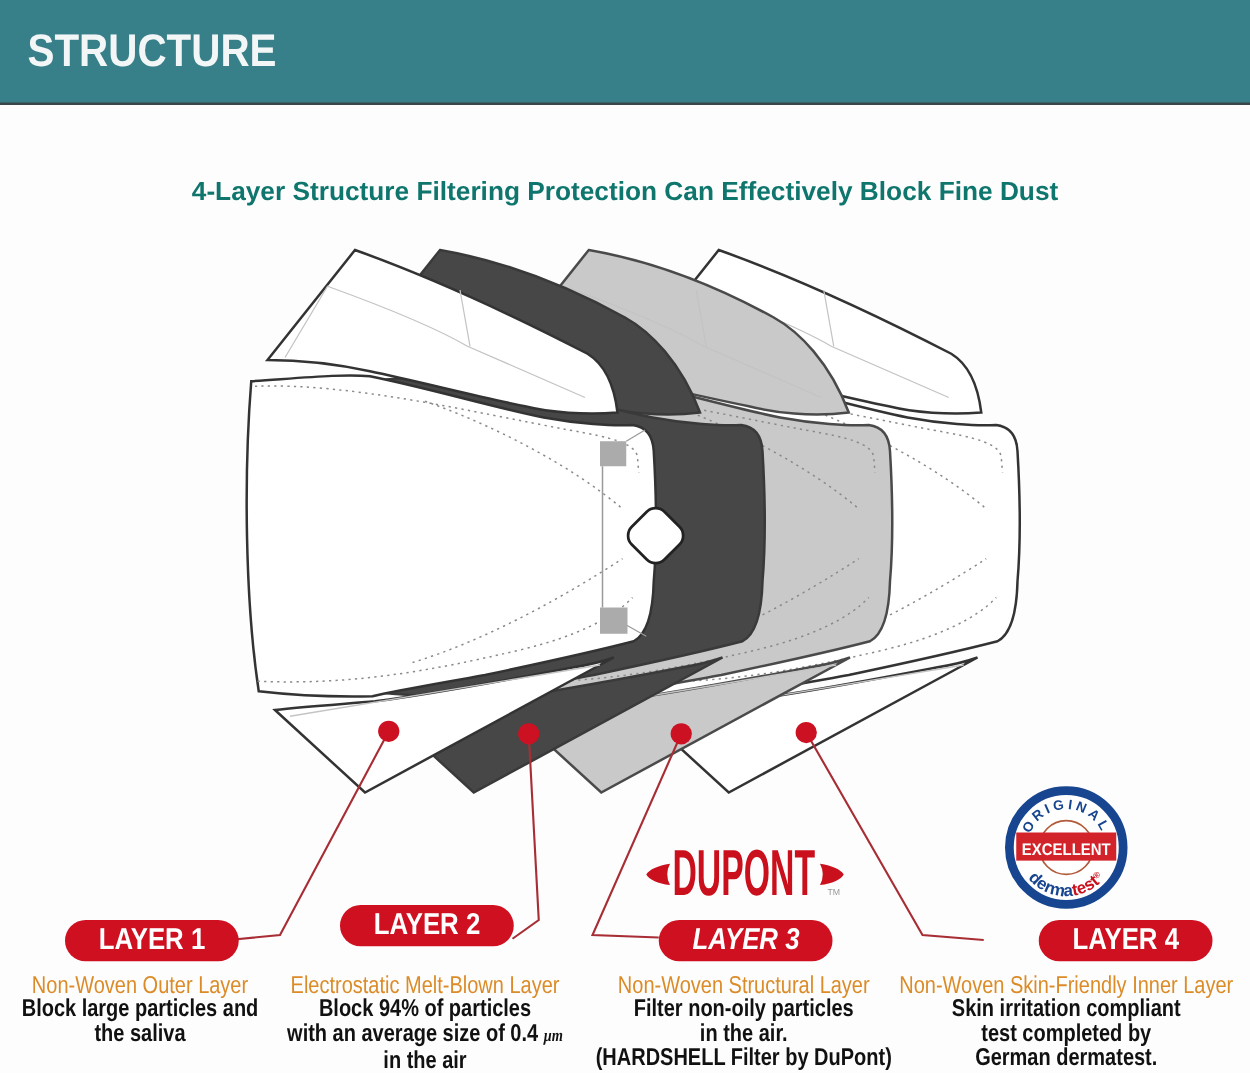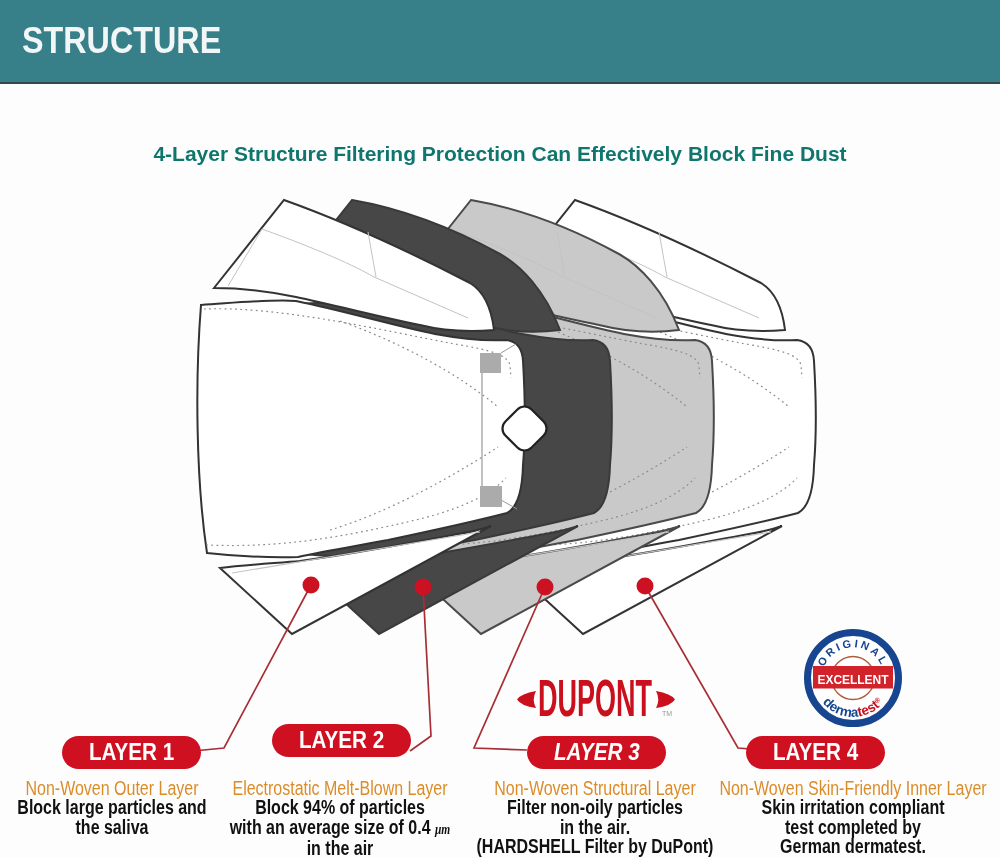--- a/index.html
+++ b/index.html
@@ -119,24 +119,24 @@
     <textPath href="#arcTop" startOffset="50%" text-anchor="middle">ORIGINAL</textPath>
   </text>
   <rect x="813" y="666" width="80" height="22.5" fill="#d2232a"></rect>
   <text x="853" y="684" text-anchor="middle" fill="#ffffff" font-size="13.5" font-weight="bold" textLength="71" lengthAdjust="spacingAndGlyphs" font-family="Liberation Sans, sans-serif">EXCELLENT</text>
   <text font-size="13.5" font-weight="bold" font-family="Liberation Sans, sans-serif">
     <textPath href="#arcBot" startOffset="50%" text-anchor="middle"><tspan fill="#17458f">derma</tspan><tspan fill="#c9101c">test</tspan><tspan fill="#c9101c" font-size="7" baseline-shift="4">®</tspan></textPath>
   </text>
 </g>
 </svg>
 
-<div class="pill" style="left:62px;top:736px;"><span>LAYER 1</span></div>
+<div class="pill" style="left:52px;top:736px;"><span>LAYER 1</span></div>
 <div class="pill" style="left:272px;top:724px;"><span>LAYER 2</span></div>
 <div class="pill" style="left:527px;top:736px;font-style:italic;"><span>LAYER 3</span></div>
-<div class="pill" style="left:746px;top:736px;"><span>LAYER 4</span></div>
+<div class="pill" style="left:831px;top:736px;"><span>LAYER 4</span></div>
 
 <div class="col" style="left:-58px;top:779px;">
   <div class="o">Non-Woven Outer Layer</div>
   <div class="b">Block large particles and<br>the saliva</div>
 </div>
 <div class="col" style="left:170px;top:779px;">
   <div class="o">Electrostatic Melt-Blown Layer</div>
   <div class="b">Block 94% of particles<br>with an average size of 0.4 <span style="font-size:14px;font-style:italic;font-family:'Liberation Serif',serif">μm</span><br>in the air</div>
 </div>
 <div class="col" style="left:425px;top:779px;">

